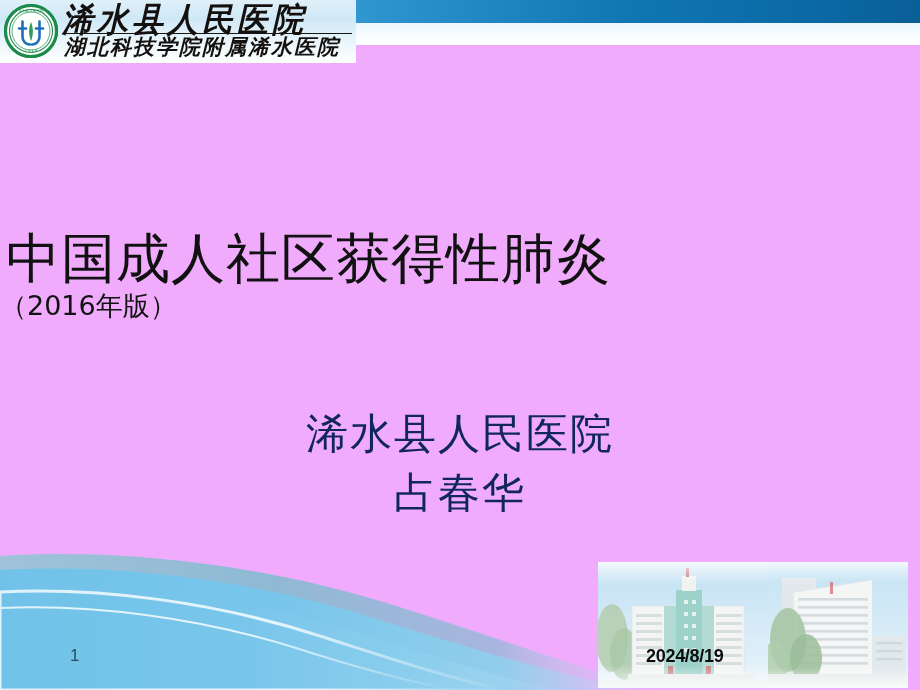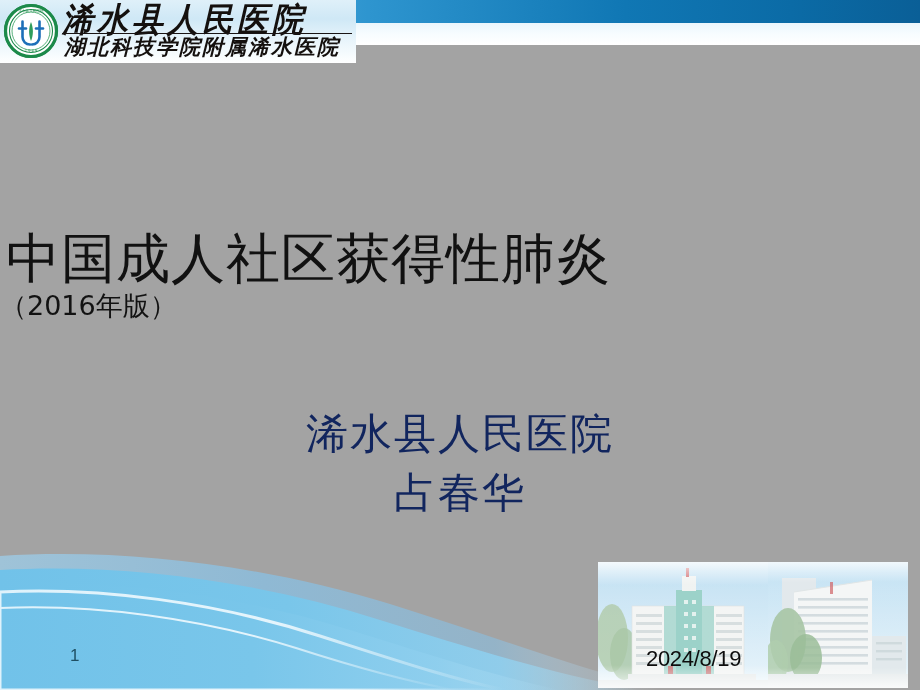--- a/index.html
+++ b/index.html
@@ -8,21 +8,21 @@
     background: #ffffff;
   }
   body {
     font-family: "Liberation Sans", "DejaVu Sans", sans-serif;
   }
   .slide {
     position: relative;
     width: 920px;
     height: 690px;
     overflow: hidden;
-    background: #a3a3a3;
+    background: #f0abfc;
   }
 
   
   .header-bar {
     position: absolute;
     left: 0;
     top: 0;
     width: 920px;
     height: 23px;
     background: linear-gradient(to right,
@@ -196,22 +196,22 @@
     height: 126px;
     overflow: hidden;
   }
   .photo.left  { left: 0px;   width: 170px; }
   .photo.right { left: 170px; width: 140px; }
   .photo-date {
     position: absolute;
     left: 48px;
     top: 84px;
     font-family: "Liberation Sans", "DejaVu Sans", sans-serif;
-    font-size: 22px;
-    font-weight: 400;
+    font-size: 18px;
+    font-weight: 700;
     color: #0d0d0d;
     letter-spacing: -0.3px;
     white-space: nowrap;
   }
 </style>
 </head>
 <body>
 
 <div class="slide">
 

